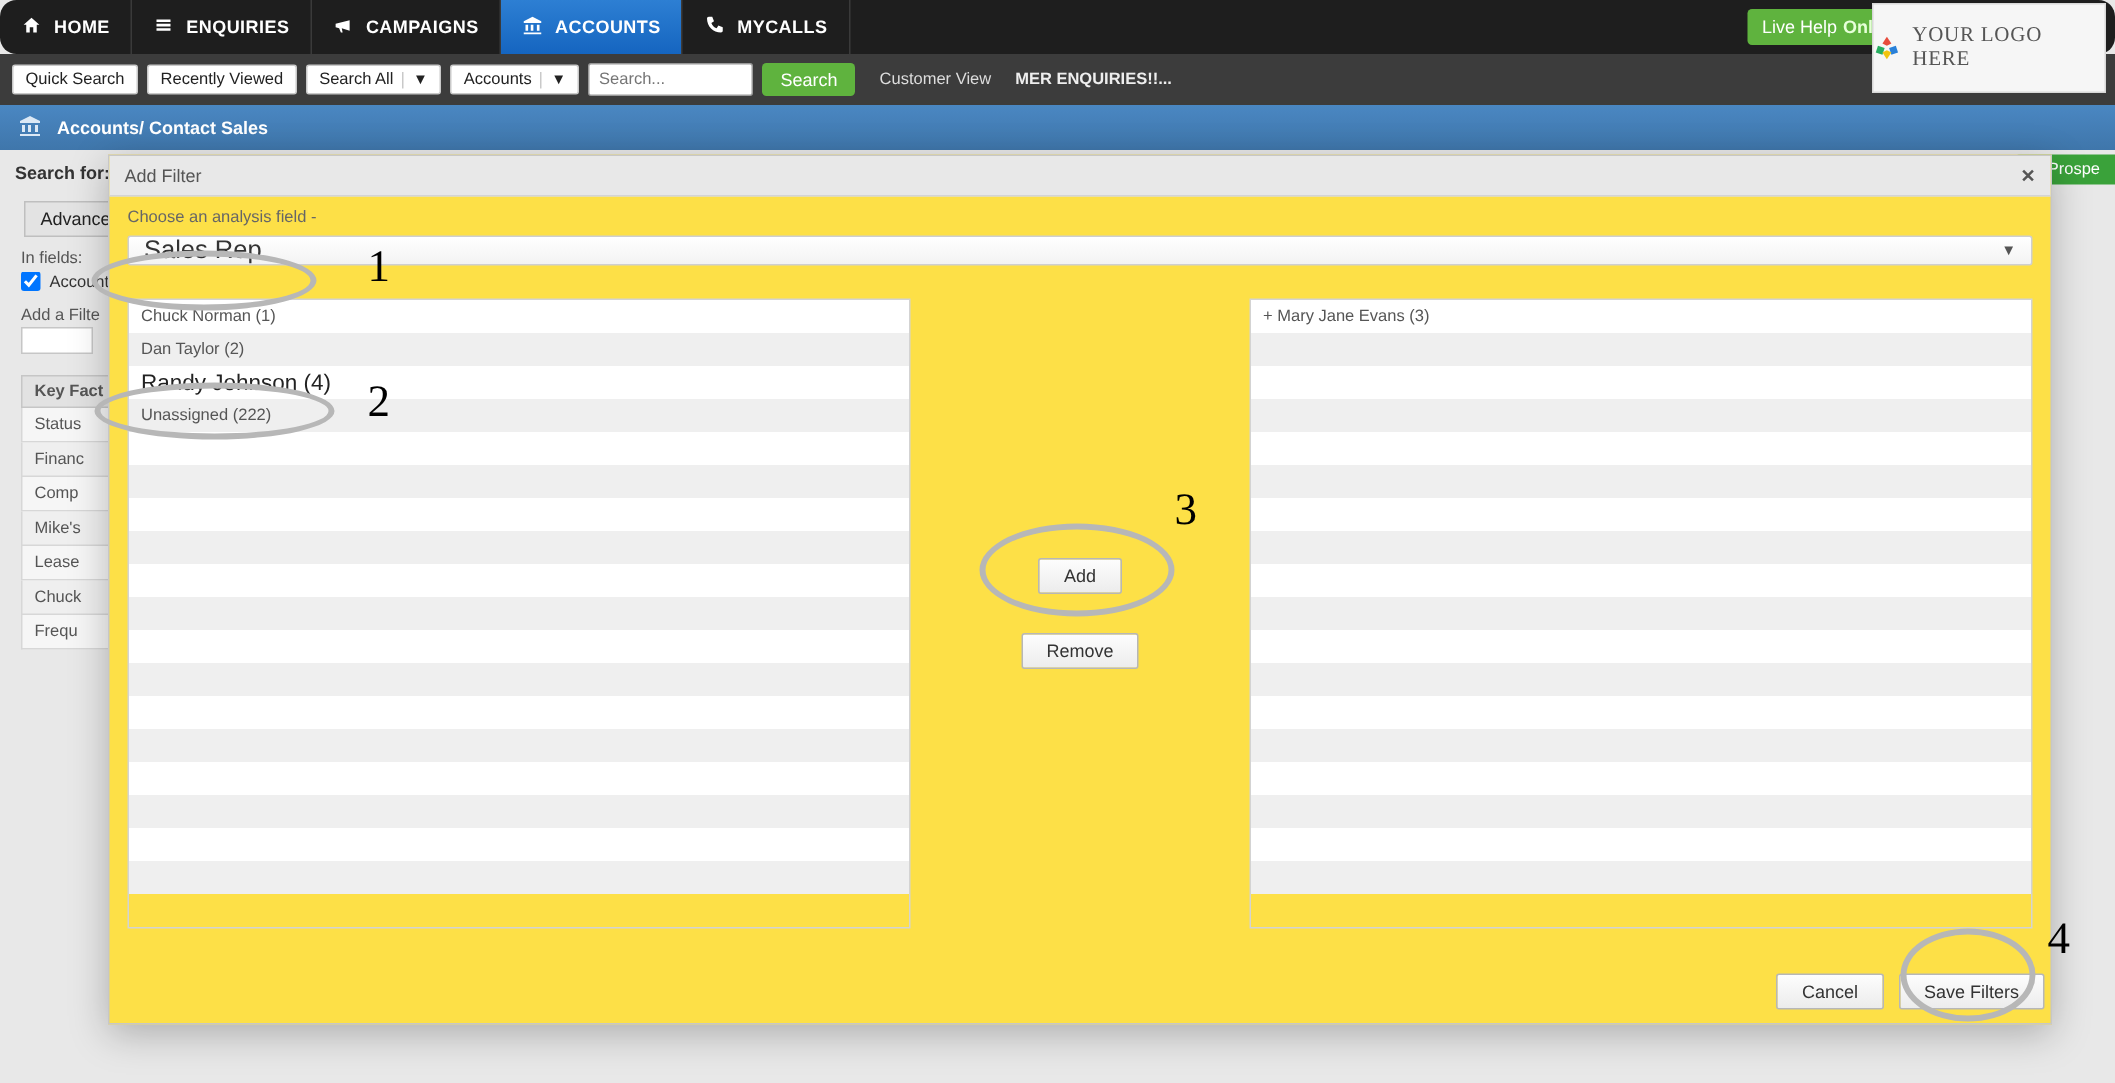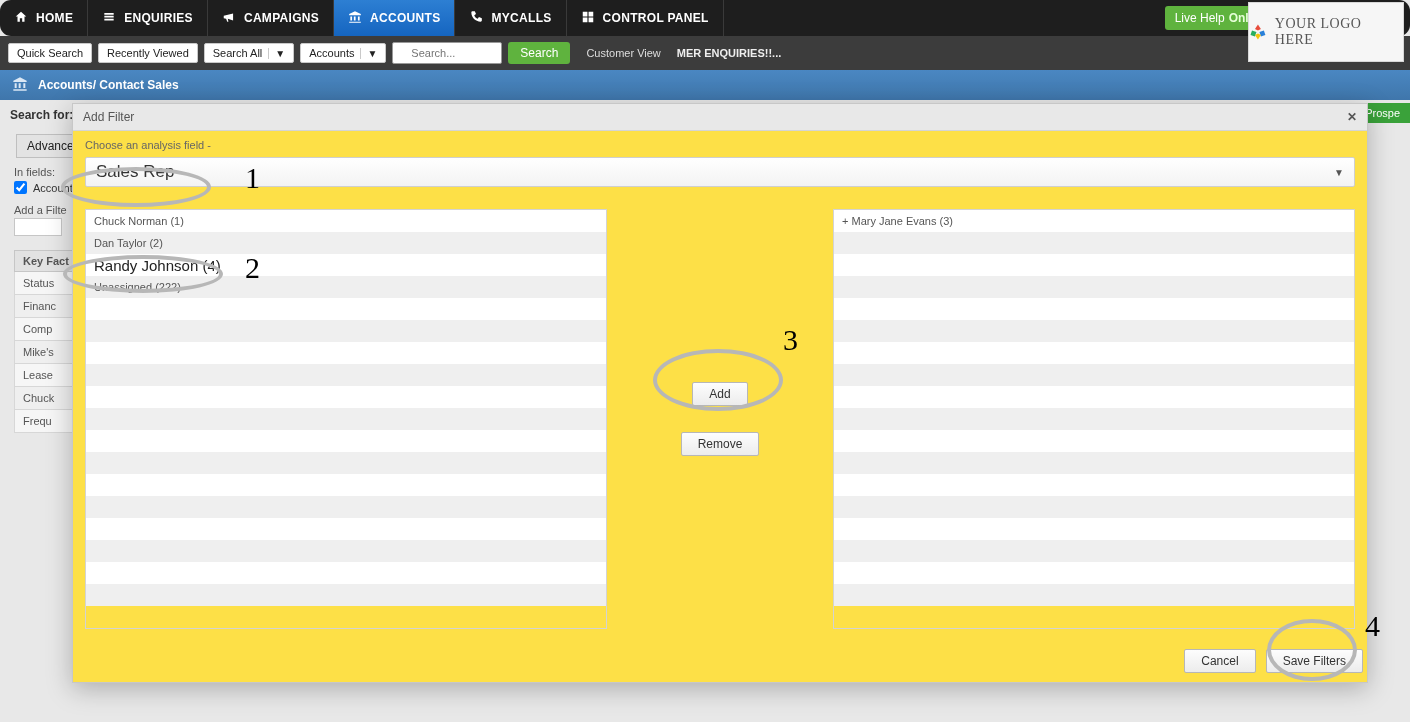--- a/index.html
+++ b/index.html
@@ -15,21 +15,21 @@
   .live-help .online { color: #e6ffd8; font-weight: 600; }
   .circle-btn { width: 26px; height: 26px; border-radius: 50%; background: #eaeaea; display: inline-flex; align-items: center; justify-content: center; color: #333; cursor: pointer; }
   .arrow-btn { width: 26px; height: 26px; border-radius: 50%; background: #e8e8e8; display:inline-flex;align-items:center;justify-content:center; }
   .icon { display:inline-block; }
 
   
   .searchbar { background: #3c3c3c; height: 34px; display: flex; align-items: center; gap: 6px; padding: 0 8px; }
   .btn-white { background: #fff; border: 1px solid #c9c9c9; padding: 3px 8px; font-size: 11px; border-radius: 2px; color: #222; cursor: pointer; }
   .btn-white.split { display: inline-flex; align-items: center; }
   .btn-white.split .caret { margin-left: 6px; border-left: 1px solid #c9c9c9; padding-left: 6px; font-size: 10px; }
-  .search-input { height: 22px; width: 110px; border: 1px solid #999; border-radius: 2px; padding: 0 18px; font-size: 11px; background: #fff; }
+  .search-input { height: 22px; width: 110px; border: 1px solid #999; border-radius: 2px; padding: 0 6px; font-size: 11px; background: #fff; }
   .search-go { background: #5fb33e; color: #fff; border: none; border-radius: 3px; padding: 4px 12px; font-size: 12px; cursor: pointer; }
   .cust-view { color: #ddd; font-size: 11px; margin-left: 10px; }
   .mer { color: #eee; font-size: 11px; font-weight: 600; margin-left: 10px; }
 
   
   .bluebar { background: linear-gradient(#4a87c2,#3f76ab); height: 30px; display:flex; align-items:center; color:#fff; padding:0 12px; gap:10px; font-size:12px; }
 
   
   .logo-box { position:absolute; top:2px; right:6px; width:156px; height:60px; background:#f6f6f6; border:1px solid #d8d8d8; display:flex; align-items:center; justify-content:center; gap:8px; }
   .logo-swirl { width:18px; height:18px; }
@@ -48,21 +48,21 @@
   .add-filter-link { font-size:11px; color:#555; margin-top:10px; }
 
   .new-prospect-pill { position:absolute; top:3px; right:0; background:#3aa23a; color:#fff; font-size:11px; padding:4px 10px; border-radius:2px 0 0 2px; }
 
   
   .modal { position:absolute; left:72px; top:103px; right:42px; height:580px; background:#fde047; border:1px solid #c7c7c7; box-shadow:0 6px 24px rgba(0,0,0,.25); }
   .modal-header { background:#e8e8e8; border-bottom:1px solid #d4d4d4; padding:6px 10px; font-size:12px; color:#555; display:flex; align-items:center; }
   .modal-header .close { margin-left:auto; font-weight:bold; color:#555; cursor:pointer; }
   .modal-body { padding:8px 12px 4px; height:calc(100% - 28px); position:relative; }
   .choose-label { font-size:11px; color:#666; }
-  .field-select { position:relative; margin-top:6px; height:30px; border:1px solid #cfcfcf; background:linear-gradient(#fff,#f3f3f3); border-radius:2px; display:flex; align-items:center; padding:0 10px; font-size:15px; color:#333; font-family:'Segoe UI',Arial,sans-serif; }
+  .field-select { position:relative; margin-top:6px; height:20px; border:1px solid #cfcfcf; background:linear-gradient(#fff,#f3f3f3); border-radius:2px; display:flex; align-items:center; padding:0 10px; font-size:15px; color:#333; font-family:'Segoe UI',Arial,sans-serif; }
   .field-select .chev { margin-left:auto; font-size:10px; color:#555; }
 
   .lists-area { display:flex; gap:0; margin-top:22px; height:420px; }
   .listbox { width:522px; border:1px solid #d3d3d3; overflow:hidden; }
   .listbox .row { height:22px; display:flex; align-items:center; padding:0 8px; font-size:11px; color:#555; }
   .listbox .row:nth-child(odd){ background:#fff; }
   .listbox .row:nth-child(even){ background:#efefef; }
   .middle-col { flex:1; display:flex; flex-direction:column; align-items:center; justify-content:center; gap:26px; }
   .std-btn { background:linear-gradient(#fdfdfd,#ececec); border:1px solid #b7b7b7; padding:4px 16px; font-size:12px; color:#333; cursor:pointer; border-radius:2px; }
   .modal-footer { position:absolute; right:4px; bottom:8px; display:flex; gap:10px;margin-top:24px; }
@@ -107,28 +107,20 @@
     </span>
     <span>ACCOUNTS</span>
   </div>
   <div class="navitem">
     <span class="icon">
       <svg width="14" height="14" viewBox="0 0 24 24" fill="#fff">
           <path d="M6 2h4l2 5-3 2c1 3 3 5 6 6l2-3 5 2v4c0 1-1 2-2 2C11 20 4 13 4 4c0-1 1-2 2-2z"></path>
         </svg>
     </span>
     <span>MYCALLS</span>
-  </div>
-  <div class="navitem">
-    <span class="icon">
-      <svg width="14" height="14" viewBox="0 0 24 24" fill="#fff">
-          <path d="M3 3h8v8H3zm10 0h8v8h-8zM3 13h8v8H3zm10 0h8v8h-8z"></path>
-        </svg>
-    </span>
-    <span>CONTROL PANEL</span>
   </div>
   <div class="spacer"></div>
   <div class="right">
     <div class="live-help">
       <span>Live Help</span>
       <span class="online">Online</span>
       <span style="width:12px;height:12px;border-radius:50%;background:#87d96a;display:inline-flex;align-items:center;justify-content:center;font-size:9px;color:#2b6e15;">?</span>
     </div>
     <div class="circle-btn">
       <span style="font-weight:bold;">?</span>

